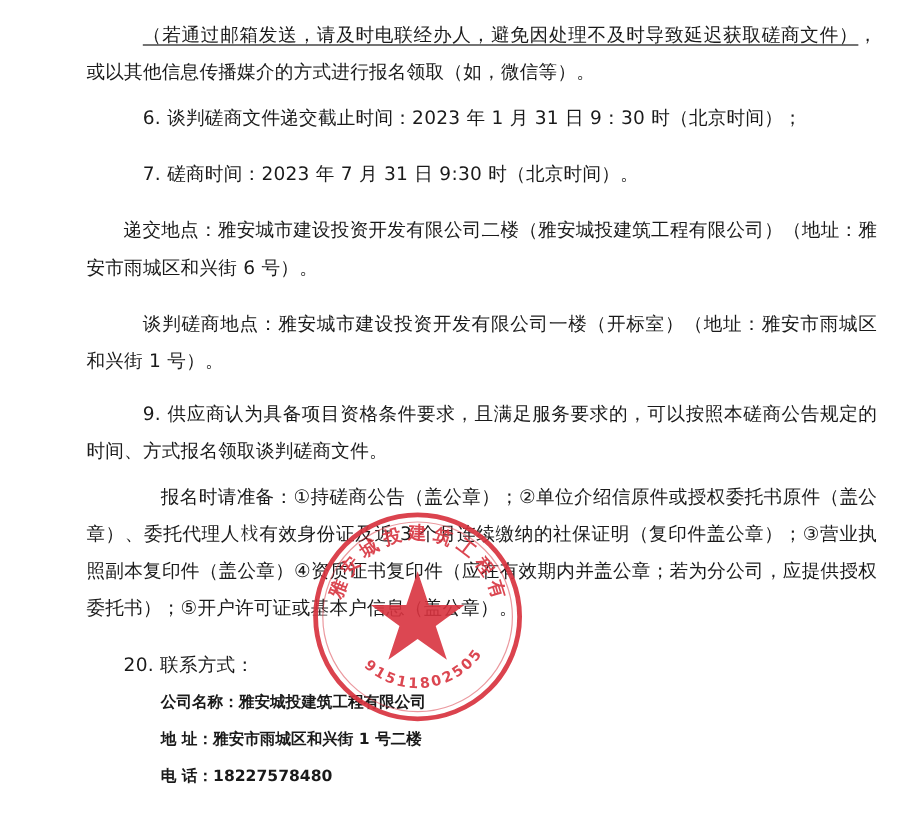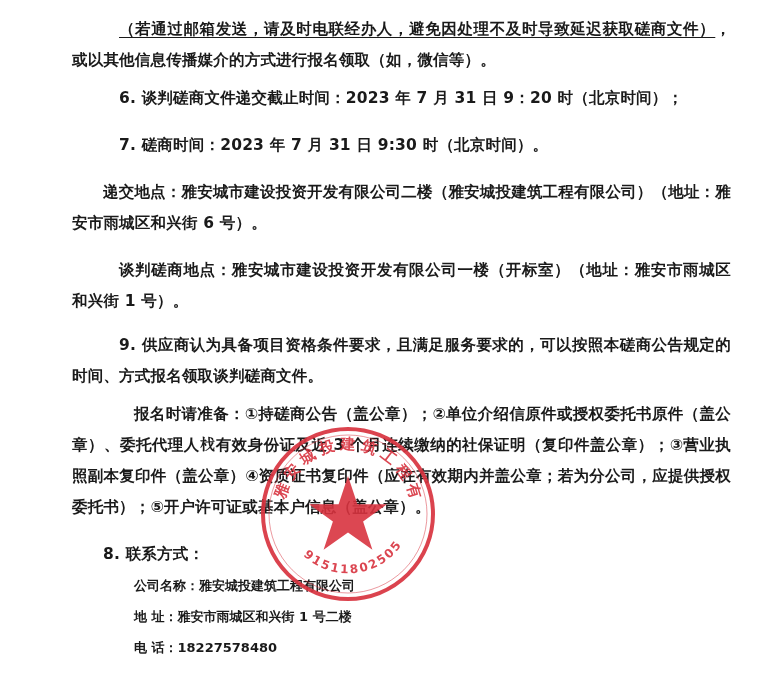--- a/index.html
+++ b/index.html
@@ -20,21 +20,21 @@
     left: 0; top: 0;
     width: 765px;
     height: 693px;
     box-sizing: border-box;
     padding: 14px 34px 0 72px;
   }
   .para {
     font-size: 15.5px;
     line-height: 31px;
     letter-spacing: 0.2px;
-    font-weight: 700;
+    font-weight: 400;
     margin: 0;
     text-align: justify;
     text-justify: inter-ideograph;
     position: relative;
     z-index: 2;
   }
   .indent { text-indent: 31px; }
   .indent2 { text-indent: 47px; }
   .gap-s { margin-top: 16px; }
   .gap-m { margin-top: 7px; }
@@ -73,34 +73,34 @@
     font-weight: 700;
   }
 </style>
 </head>
 <body>
 
 <div id="page">
 
   <p class="para indent2"><span class="underline">（若通过邮箱发送，请及时电联经办人，避免因处理不及时导致延迟获取磋商文件）</span><span>，或以其他信息传播媒介的方式进行报名领取（如，微信等）。</span></p>
 
-  <p class="para indent2 gap-m">6. 谈判磋商文件递交截止时间：2023 年 7 月 31 日 9：20 时（北京时间）；</p>
+  <p class="para indent2 gap-m">6. 谈判磋商文件递交截止时间：2023 年 1 月 31 日 9：30 时（北京时间）；</p>
 
   <p class="para indent2 gap-s">7. 磋商时间：2023 年 7 月 31 日 9:30 时（北京时间）。</p>
 
 
   <p class="para indent gap-s">递交地点：雅安城市建设投资开发有限公司二楼（雅安城投建筑工程有限公司）（地址：雅安市雨城区和兴街 6 号）。</p>
 
   <p class="para indent2 gap-s">谈判磋商地点：雅安城市建设投资开发有限公司一楼（开标室）（地址：雅安市雨城区和兴街 1 号）。</p>
 
   <p class="para indent2 gap-l">9. 供应商认为具备项目资格条件要求，且满足服务要求的，可以按照本磋商公告规定的时间、方式报名领取谈判磋商文件。</p>
 
   <p class="para indent2 gap-m" style="text-indent:62px;">报名时请准备：①持磋商公告（盖公章）；②单位介绍信原件或授权委托书原件（盖公章）、委托代理人𣏾有效身份证及近 3 个月连续缴纳的社保证明（复印件盖公章）；③营业执照副本复印件（盖公章）④资质证书复印件（应在有效期内并盖公章；若为分公司，应提供授权委托书）；⑤开户许可证或基本户信息（盖公章）。</p>
 
-  <p class="para indent gap-s">8. 联系方式：</p>
+  <p class="para indent gap-s">20. 联系方式：</p>
 
   <p class="contact-line"><span class="lbl">公司名称：</span><span>雅安城投建筑工程有限公司</span></p>
 
   <p class="contact-line"><span class="lbl">地    址：</span><span>雅安市雨城区和兴街 1 号二楼</span></p>
 
   <p class="contact-line"><span class="lbl">电    话：</span><span>18227578480</span></p>
 
 
 </div>
 

